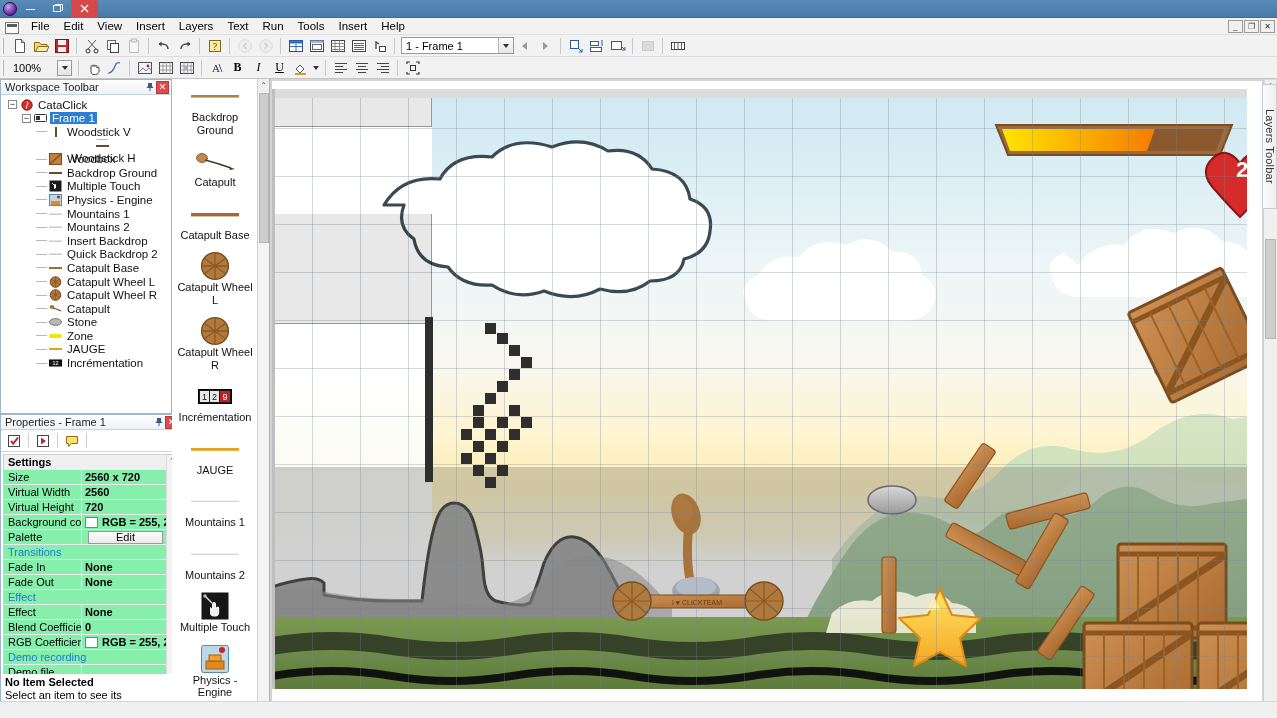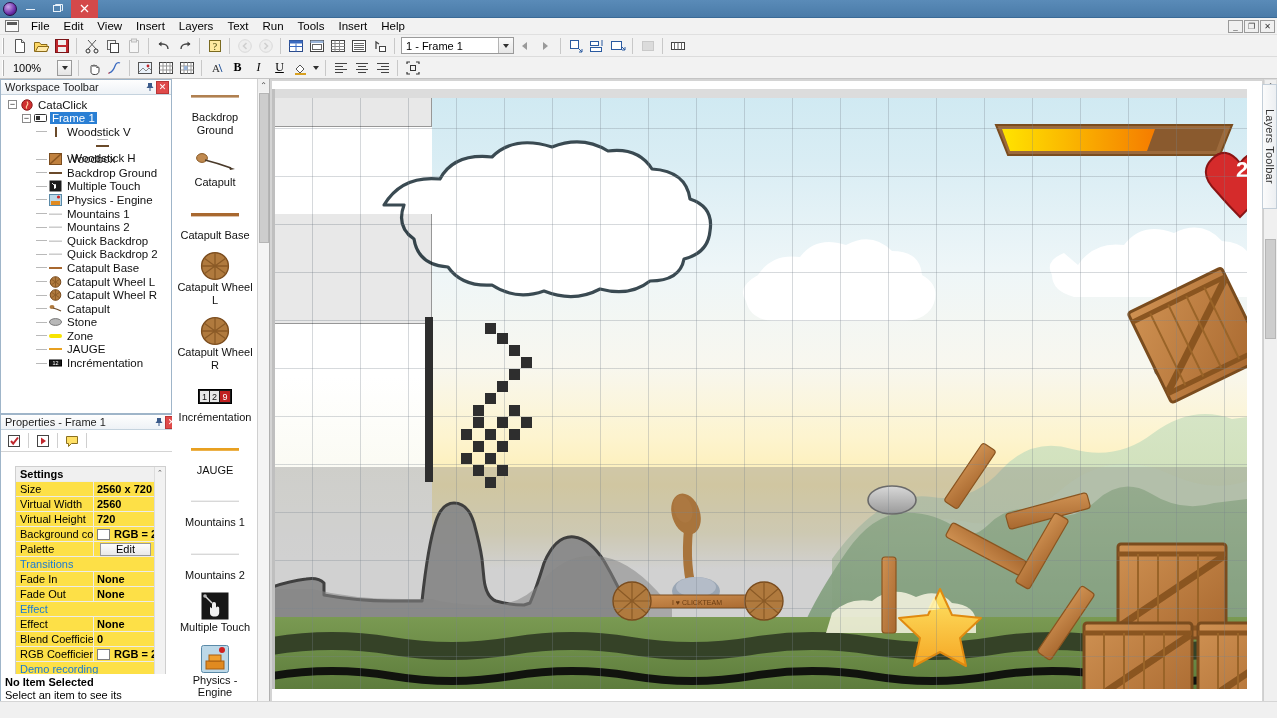--- a/index.html
+++ b/index.html
@@ -33,21 +33,21 @@
     width:27px; height:18px; display:flex; align-items:center; justify-content:center;
     color:#e9f2fa; font-size:12px; line-height:1;
   }
   .tb-btn.close { background:#d4494a; color:#fff; }
   .tb-btn svg { display:block; }
 
   
   .menubar {
     position:absolute; left:0; top:18px; width:1277px; height:17px;
     background:#f2f2f2; border-bottom:1px solid #e0e0e0;
-    display:flex; align-items:center; padding-left:2px;
+    display:flex; align-items:flex-end; padding-left:2px;
   }
   .mdi-icon {
     width:14px; height:12px; margin:0 5px 0 3px;
     background:#fafafa; border:1px solid #7a7a7a; position:relative; flex:none;
   }
   .mdi-icon::before {
     content:""; position:absolute; left:1px; top:1px; right:1px; height:3px; background:#5a5a5a;
   }
   .menu-item {
     padding:2px 7px; font-size:11.5px; color:#000; white-space:nowrap; cursor:default;
@@ -130,21 +130,21 @@
   .tlabel { padding:0 2px; }
   .tnode.sel .tlabel { background:#2a7fd4; color:#fff; }
 
   
   .prop-toolbar {
     height:22px; border-bottom:1px solid #d4d4d4; display:flex; align-items:center;
     padding-left:3px; background:#fff;
   }
   .prop-tbi { width:20px;height:19px;display:flex;align-items:center;justify-content:center;flex:none; }
   .prop-vsep { width:1px;height:15px;background:#cfcfcf;margin:0 4px; }
-  .prop-body { position:relative; height:234px; border:1px solid #cfcfcf; margin:14px; background:#fde047; }
+  .prop-body { position:relative; height:234px; border:1px solid #cfcfcf; margin:2px; background:#86efac; }
   .prop-scroll { position:absolute; right:0; top:0; width:11px; height:100%; background:#f2f2f2; border-left:1px solid #dcdcdc; }
   .psb-btn { height:11px; display:flex; align-items:center; justify-content:center; font-size:7px; color:#555; }
   .prop-rows { position:absolute; left:0; top:0; right:11px; }
   .prow { display:flex; height:15px; border-bottom:1px solid #ececec; font-size:11px; align-items:center; }
   .prow .k { width:78px; padding-left:4px; border-right:1px solid #ececec; height:100%; display:flex; align-items:center; overflow:hidden; white-space:nowrap; }
   .prow .v { flex:1; padding-left:3px; font-weight:bold; display:flex; align-items:center; height:100%; overflow:hidden; white-space:nowrap; }
   .prow.hdr { background:#f0f0f0; font-weight:bold; }
   .prow.hdr .k { width:auto; border-right:none; font-weight:bold; }
   .prow.cat .k { color:#1a7ad4; width:auto; border-right:none; font-weight:normal; }
   .swatch { width:13px;height:11px;border:1px solid #808080;background:#fff;margin-right:4px;flex:none; }
@@ -633,21 +633,21 @@
             </div>
             <div class="tlabel">Mountains 2</div>
           </div>
           <div class="tnode" style="padding-left: 33px;">
             <div class="tline"></div>
             <div class="ticon">
               <svg width="13" height="12" viewBox="0 0 13 12">
                 <rect x="0" y="5.5" width="13" height="1.4" fill="#c8c8c8"></rect>
               </svg>
             </div>
-            <div class="tlabel">Quick Backdrop</div>
+            <div class="tlabel">Insert Backdrop</div>
           </div>
           <div class="tnode" style="padding-left: 33px;">
             <div class="tline"></div>
             <div class="ticon">
               <svg width="13" height="12" viewBox="0 0 13 12">
                 <rect x="0" y="5.5" width="13" height="1.4" fill="#c8c8c8"></rect>
               </svg>
             </div>
             <div class="tlabel">Quick Backdrop 2</div>
           </div>

